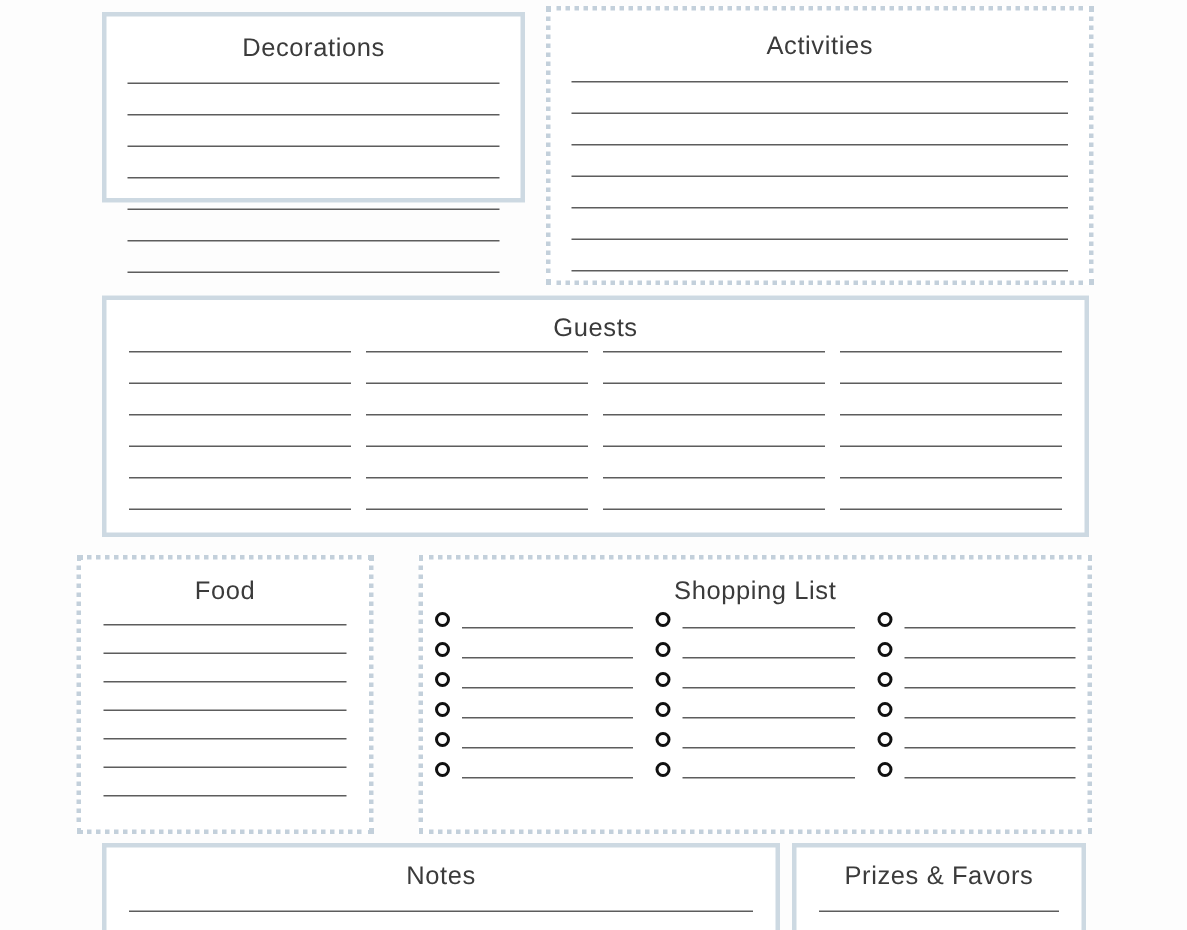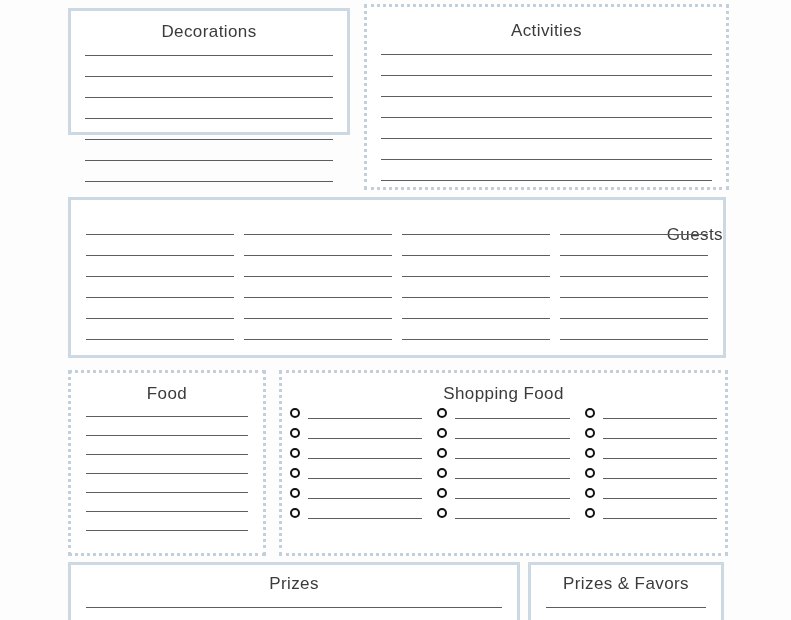--- a/index.html
+++ b/index.html
@@ -94,37 +94,37 @@
   }
   #panel-activities .rule { margin-bottom: 20px; }
 
   
   #panel-guests {
     left: 68px;
     top: 197px;
     width: 658px;
     height: 161px;
   }
-  #panel-guests .panel-title { margin-top: 26px; text-align: right; }
+  #panel-guests .panel-title { margin-top: 10px; }
   .guest-grid {
     position: absolute;
     top: 34px;
     left: 15px;
     right: 15px;
     display: flex;
     gap: 10px;
   }
   .guest-col {
     flex: 1 1 0;
   }
   .guest-col .rule { margin-bottom: 20px; }
 
   
   #panel-food {
-    left: 68px;
+    left: 51px;
     top: 370px;
     width: 198px;
     height: 186px;
   }
   #panel-food .panel-title { margin-top: 12px; }
   #panel-food .lines {
     top: 43px;
     left: 15px;
     right: 15px;
   }
@@ -282,21 +282,21 @@
         <div class="rule"></div>
         <div class="rule"></div>
         <div class="rule"></div>
         <div class="rule"></div>
       </div>
     </div>
   </section>
 
   <section class="panel dotted" id="panel-shopping">
     <div class="panel-inner">
-      <h2 class="panel-title">Shopping Food</h2>
+      <h2 class="panel-title">Shopping List</h2>
       <div class="shop-grid">
 
         <div class="shop-col">
           <div class="shop-row">
             <span class="checkbox-circle"></span>
             <span class="rule"></span>
           </div>
           <div class="shop-row">
             <span class="checkbox-circle"></span>
             <span class="rule"></span>
@@ -372,21 +372,21 @@
             <span class="rule"></span>
           </div>
         </div>
 
       </div>
     </div>
   </section>
 
   <section class="panel solid" id="panel-notes">
     <div class="panel-inner">
-      <h2 class="panel-title">Prizes</h2>
+      <h2 class="panel-title">Notes</h2>
       <div class="lines">
         <div class="rule"></div>
       </div>
     </div>
   </section>
 
   <section class="panel solid" id="panel-prizes">
     <div class="panel-inner">
       <h2 class="panel-title">Prizes &amp; Favors</h2>
       <div class="lines">

